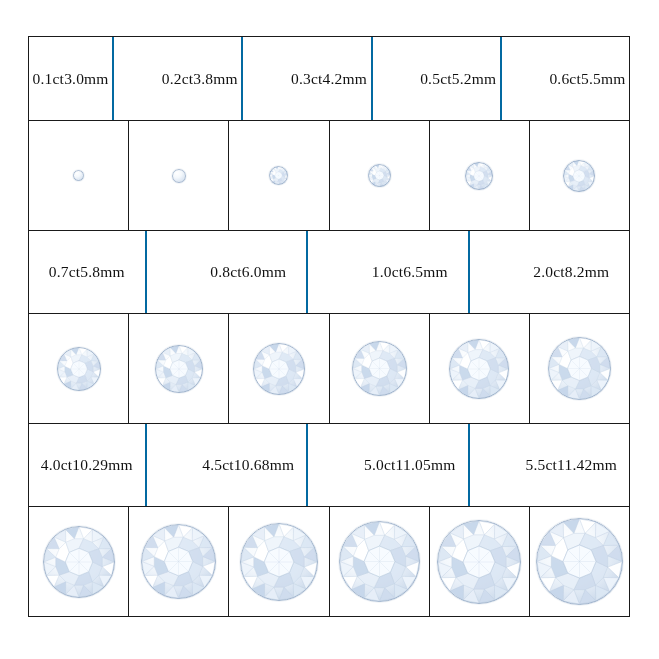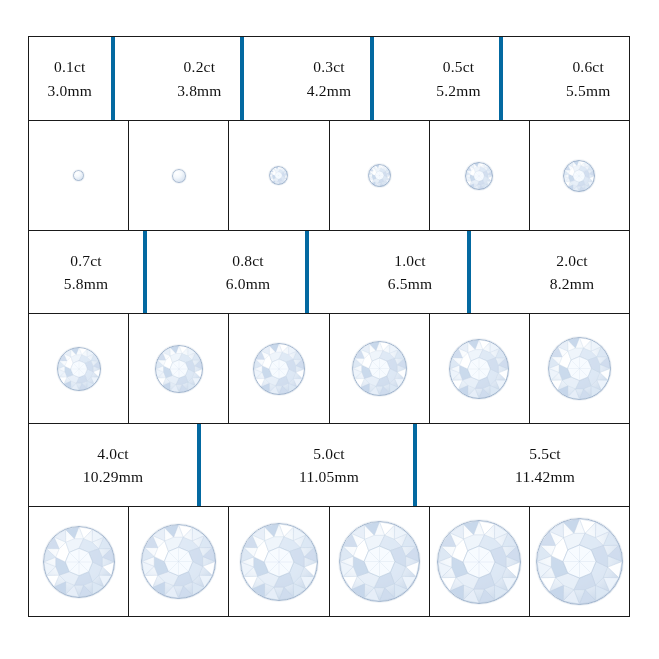--- a/index.html
+++ b/index.html
@@ -36,27 +36,27 @@
   .row.gem-row {
     height: 110px;
   }
   .row + .row {
     border-top: 1px solid #1a1a1a;
   }
   .cell {
     flex: 1 1 0;
     box-sizing: border-box;
     display: flex;
-    flex-direction: column;
+    flex-direction: row;
     align-items: center;
     justify-content: center;
     position: relative;
   }
   .cell + .cell {
-    border-left: 4px solid #0369a1;
+    border-left: 2px solid #0369a1;
     padding-left: 44px;
   }
   .cell .line {
     font-size: 15.5px;
     color: #111;
     line-height: 1.5;
     letter-spacing: 0.2px;
     white-space: nowrap;
   }
   .gem-cell {
@@ -582,20 +582,24 @@
         </div>
       </div>
   </div>
 
   <div class="row label-row">
     <div class="cell">
       <div class="line">4.0ct</div>
       <div class="line">10.29mm</div>
     </div>
     <div class="cell">
+      <div class="line">4.5ct</div>
+      <div class="line">10.68mm</div>
+    </div>
+    <div class="cell">
       <div class="line">5.0ct</div>
       <div class="line">11.05mm</div>
     </div>
     <div class="cell">
       <div class="line">5.5ct</div>
       <div class="line">11.42mm</div>
     </div>
   </div>
 
   <div class="row gem-row">

